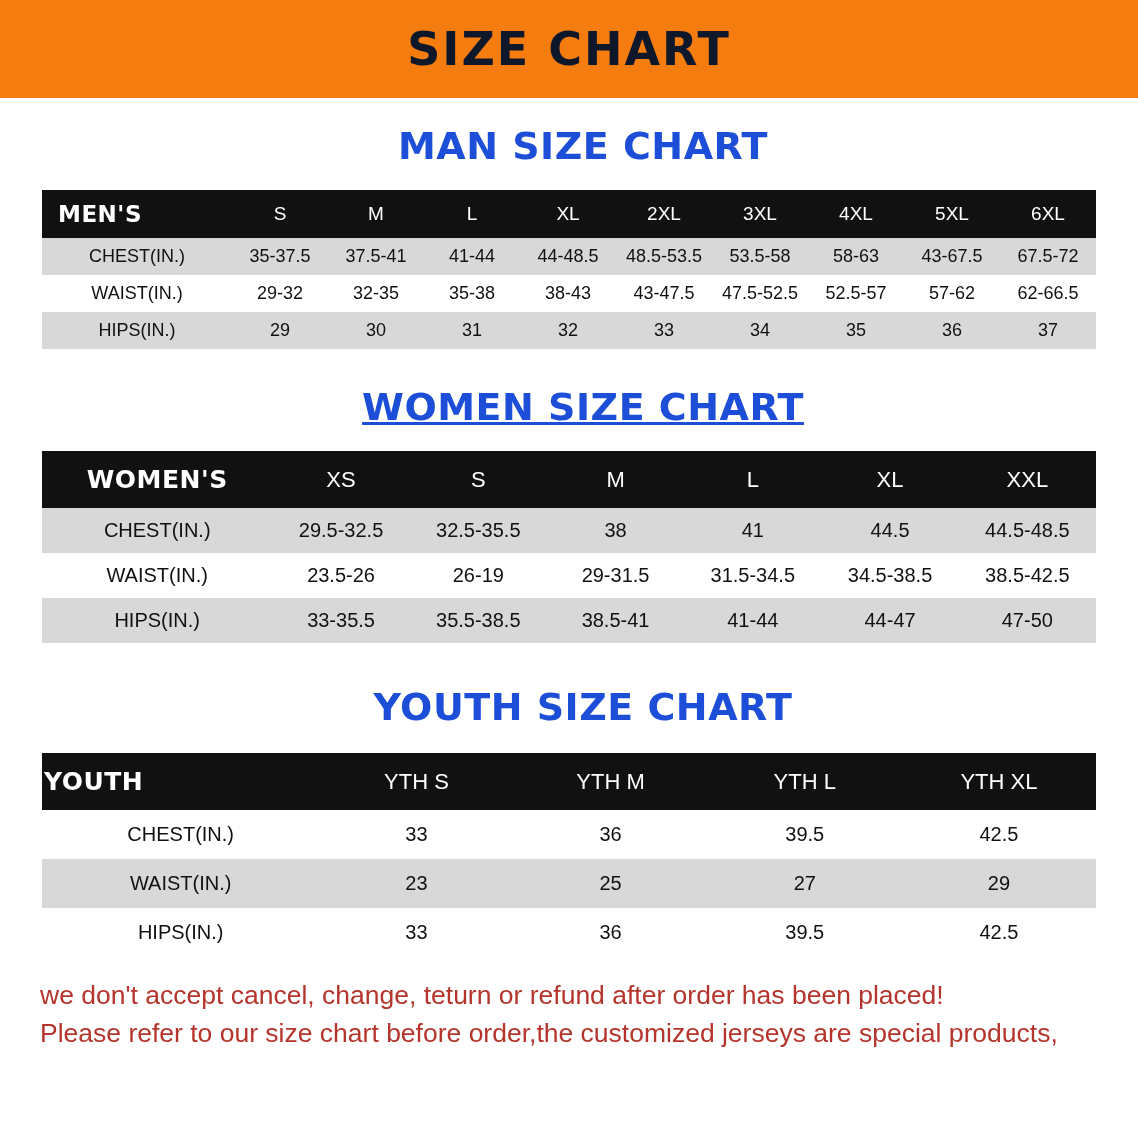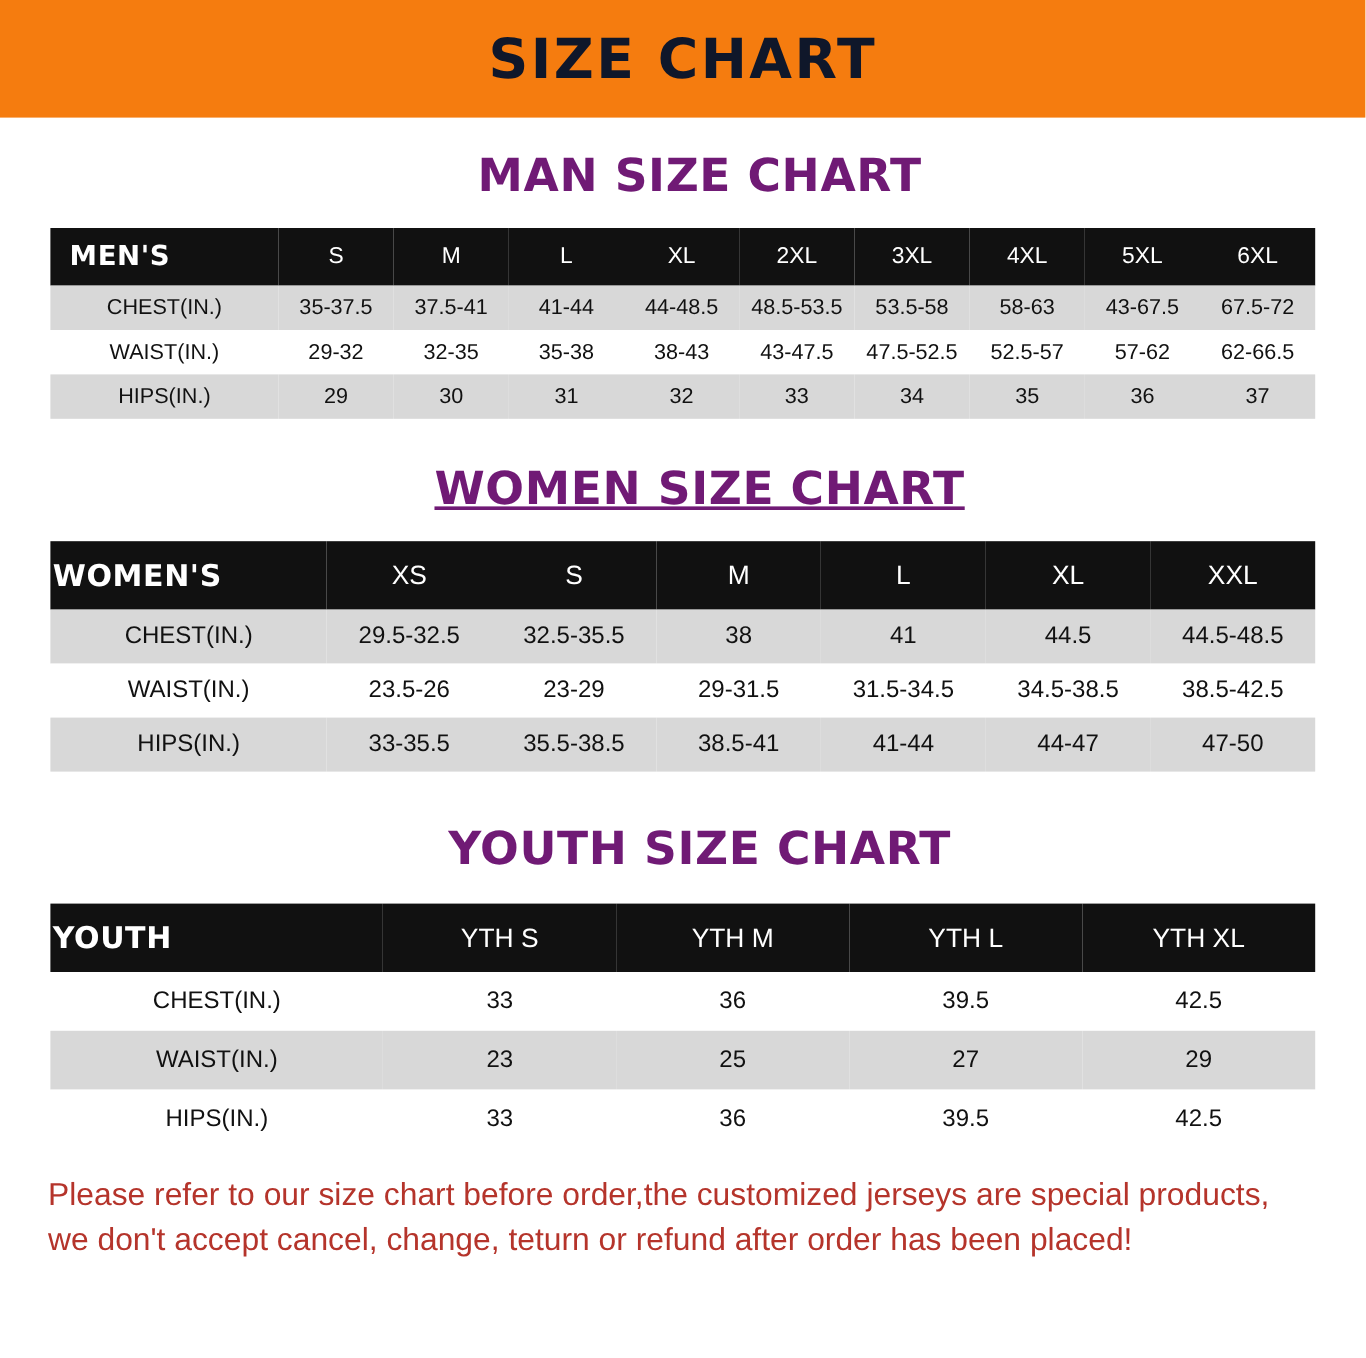--- a/index.html
+++ b/index.html
@@ -36,21 +36,21 @@
     color: #0f172a;
     line-height: 1;
     margin: 12px;
   }
   
   .section-title {
     text-align: center;
     font-family: "DejaVu Sans", sans-serif;
     font-weight: bold;
     font-size: 38px;
-    color: #701a75;
+    color: #1d4ed8;
     letter-spacing: 0.5px;
     padding-left: 28px;
   }
   #man-title { margin-top: 26px; margin-bottom: 22px; }
   #women-title { margin-top: 36px; margin-bottom: 22px; text-decoration: underline; }
   #youth-title { margin-top: 42px; margin-bottom: 24px; }
 
   
   .table-wrap {
     margin: 0 42px;
@@ -90,21 +90,21 @@
   tr.shade td { background: #d8d8d8; }
   tr.plain td { background: #ffffff; }
 
   
   #men-table col.c0 { width: 190px; }
   #men-table col.cx { width: 96px; }
 
   
   #women-table col.c0 { width: 230px; }
   #women-table col.cx { width: 137px; }
-  #women-table thead th { font-size: 22px; padding: 14px 2px; }
+  #women-table thead th { font-size: 22px; padding: 14px 2px; text-align: center; }
   #women-table thead th.corner { font-size: 25px; }
   #women-table tbody td { font-size: 20px; padding: 11px 2px; }
 
   
   #youth-table col.c0 { width: 250px; }
   #youth-table col.cx { width: 175px; }
   #youth-table thead th { font-size: 22px; padding: 14px 2px; margin-top: 46px; }
   #youth-table thead th.corner { font-size: 25px; }
   #youth-table tbody td { font-size: 20px; padding: 13px 2px; }
 
@@ -227,21 +227,21 @@
             <td>29.5-32.5</td>
             <td>32.5-35.5</td>
             <td>38</td>
             <td>41</td>
             <td>44.5</td>
             <td>44.5-48.5</td>
           </tr>
           <tr class="plain">
             <td class="rowlabel">WAIST(IN.)</td>
             <td>23.5-26</td>
-            <td>23-29</td>
+            <td>26-19</td>
             <td>29-31.5</td>
             <td>31.5-34.5</td>
             <td>34.5-38.5</td>
             <td>38.5-42.5</td>
           </tr>
           <tr class="shade">
             <td class="rowlabel">HIPS(IN.)</td>
             <td>33-35.5</td>
             <td>35.5-38.5</td>
             <td>38.5-41</td>
@@ -292,17 +292,17 @@
             <td>33</td>
             <td>36</td>
             <td>39.5</td>
             <td>42.5</td>
           </tr>
         </tbody>
     </table>
   </div>
 
   <div class="note">
+    <span>we don't accept cancel, change, teturn or refund after order has been placed!</span>
     <span>Please refer to our size chart before order,the customized jerseys are special products,</span>
-    <span>we don't accept cancel, change, teturn or refund after order has been placed!</span>
   </div>
 
 </div>
 
 </body></html>

